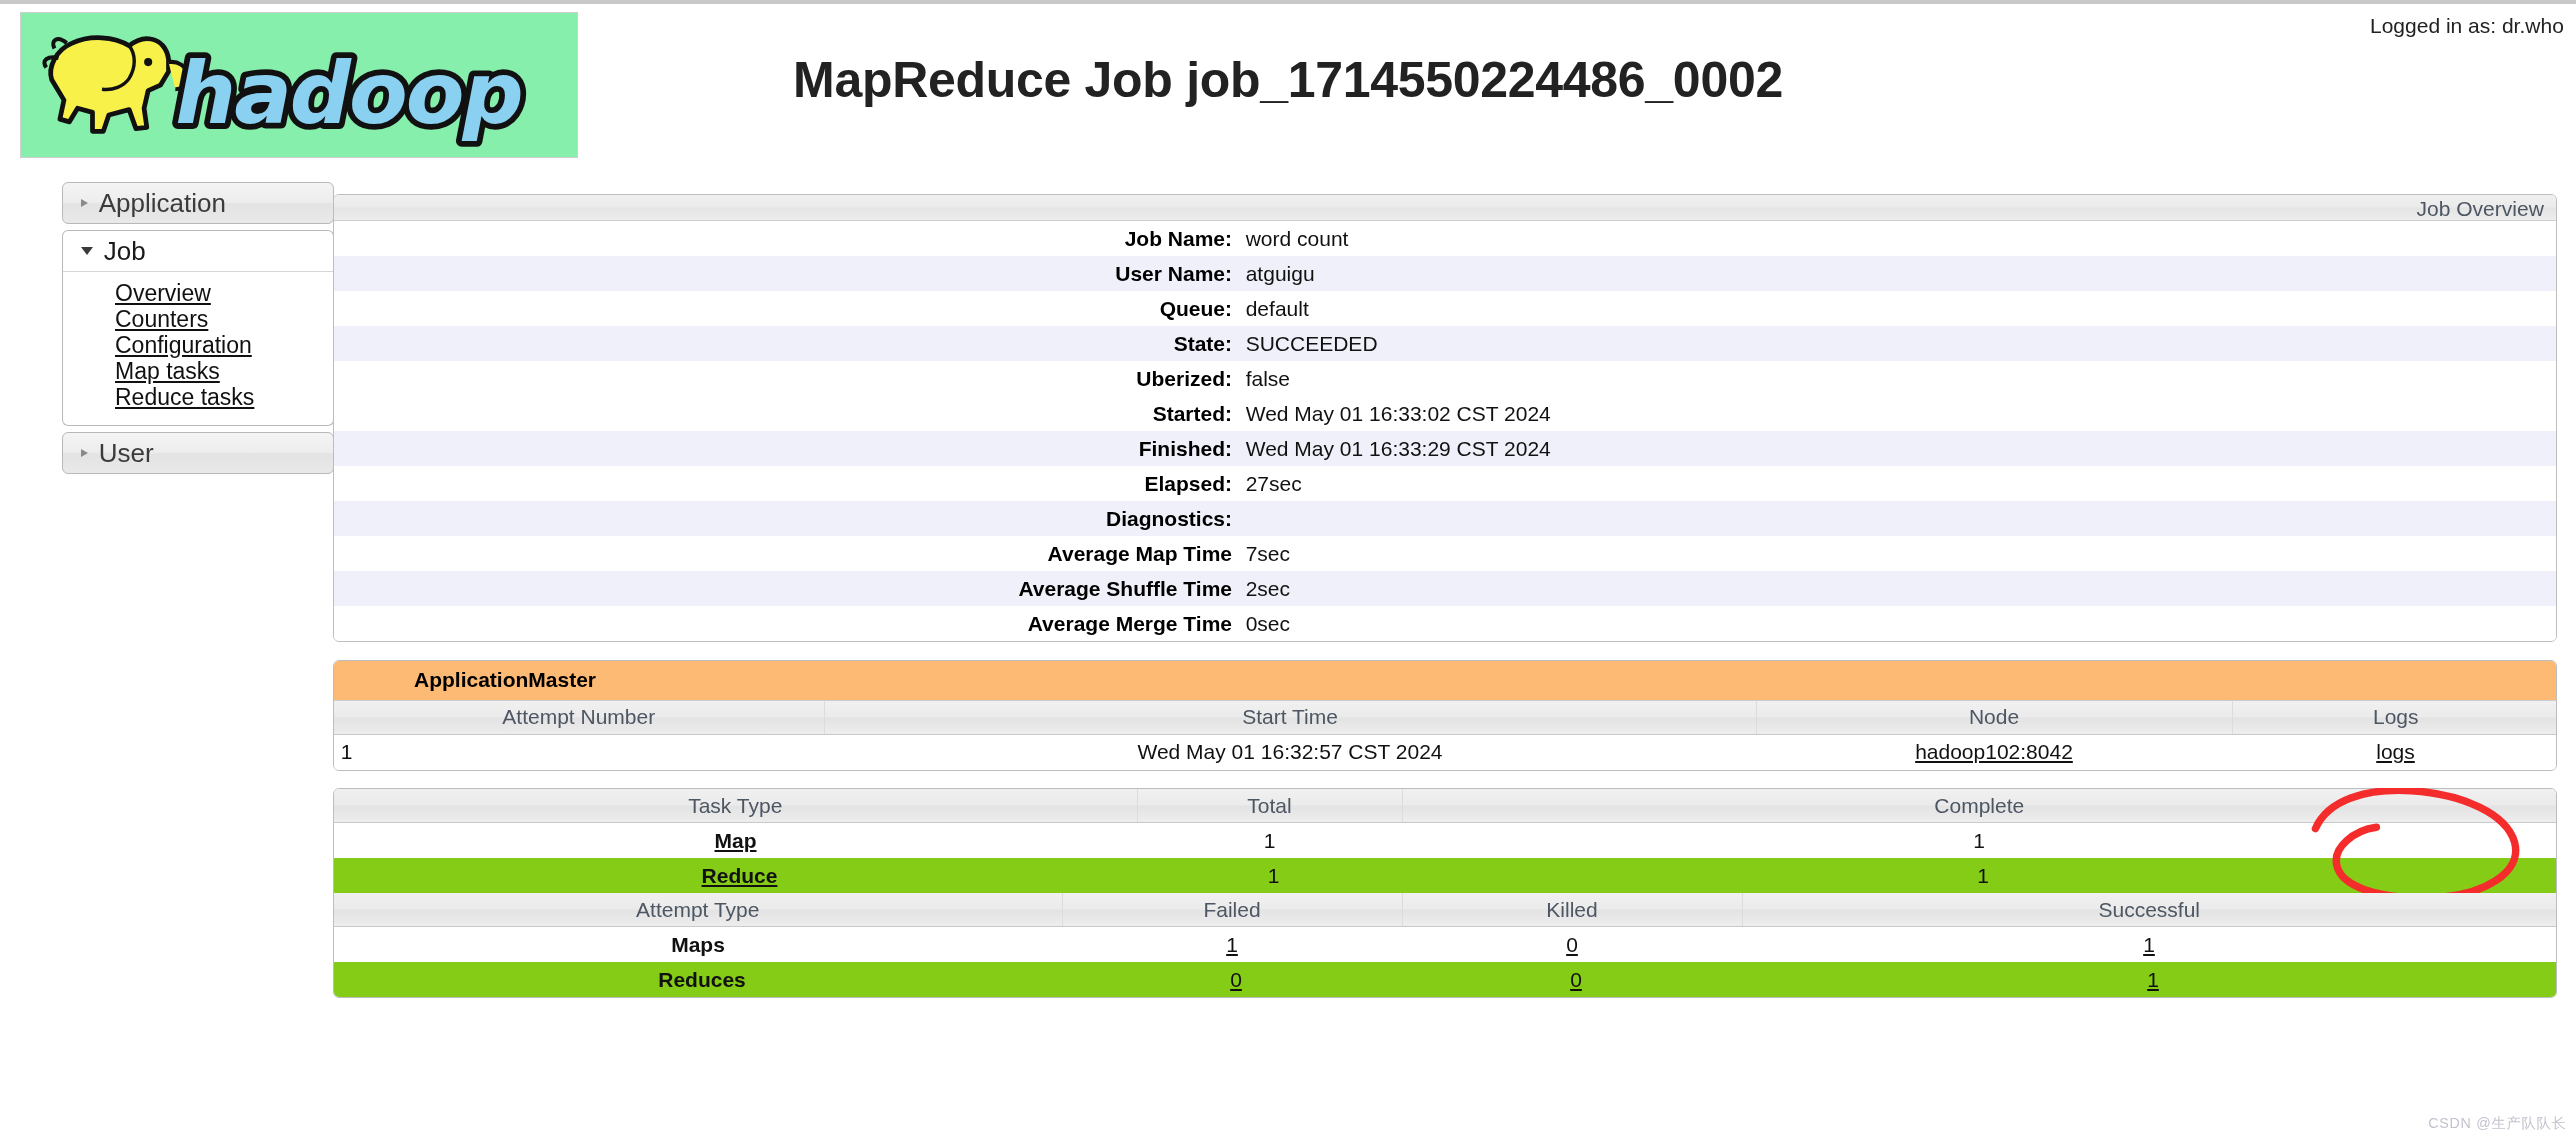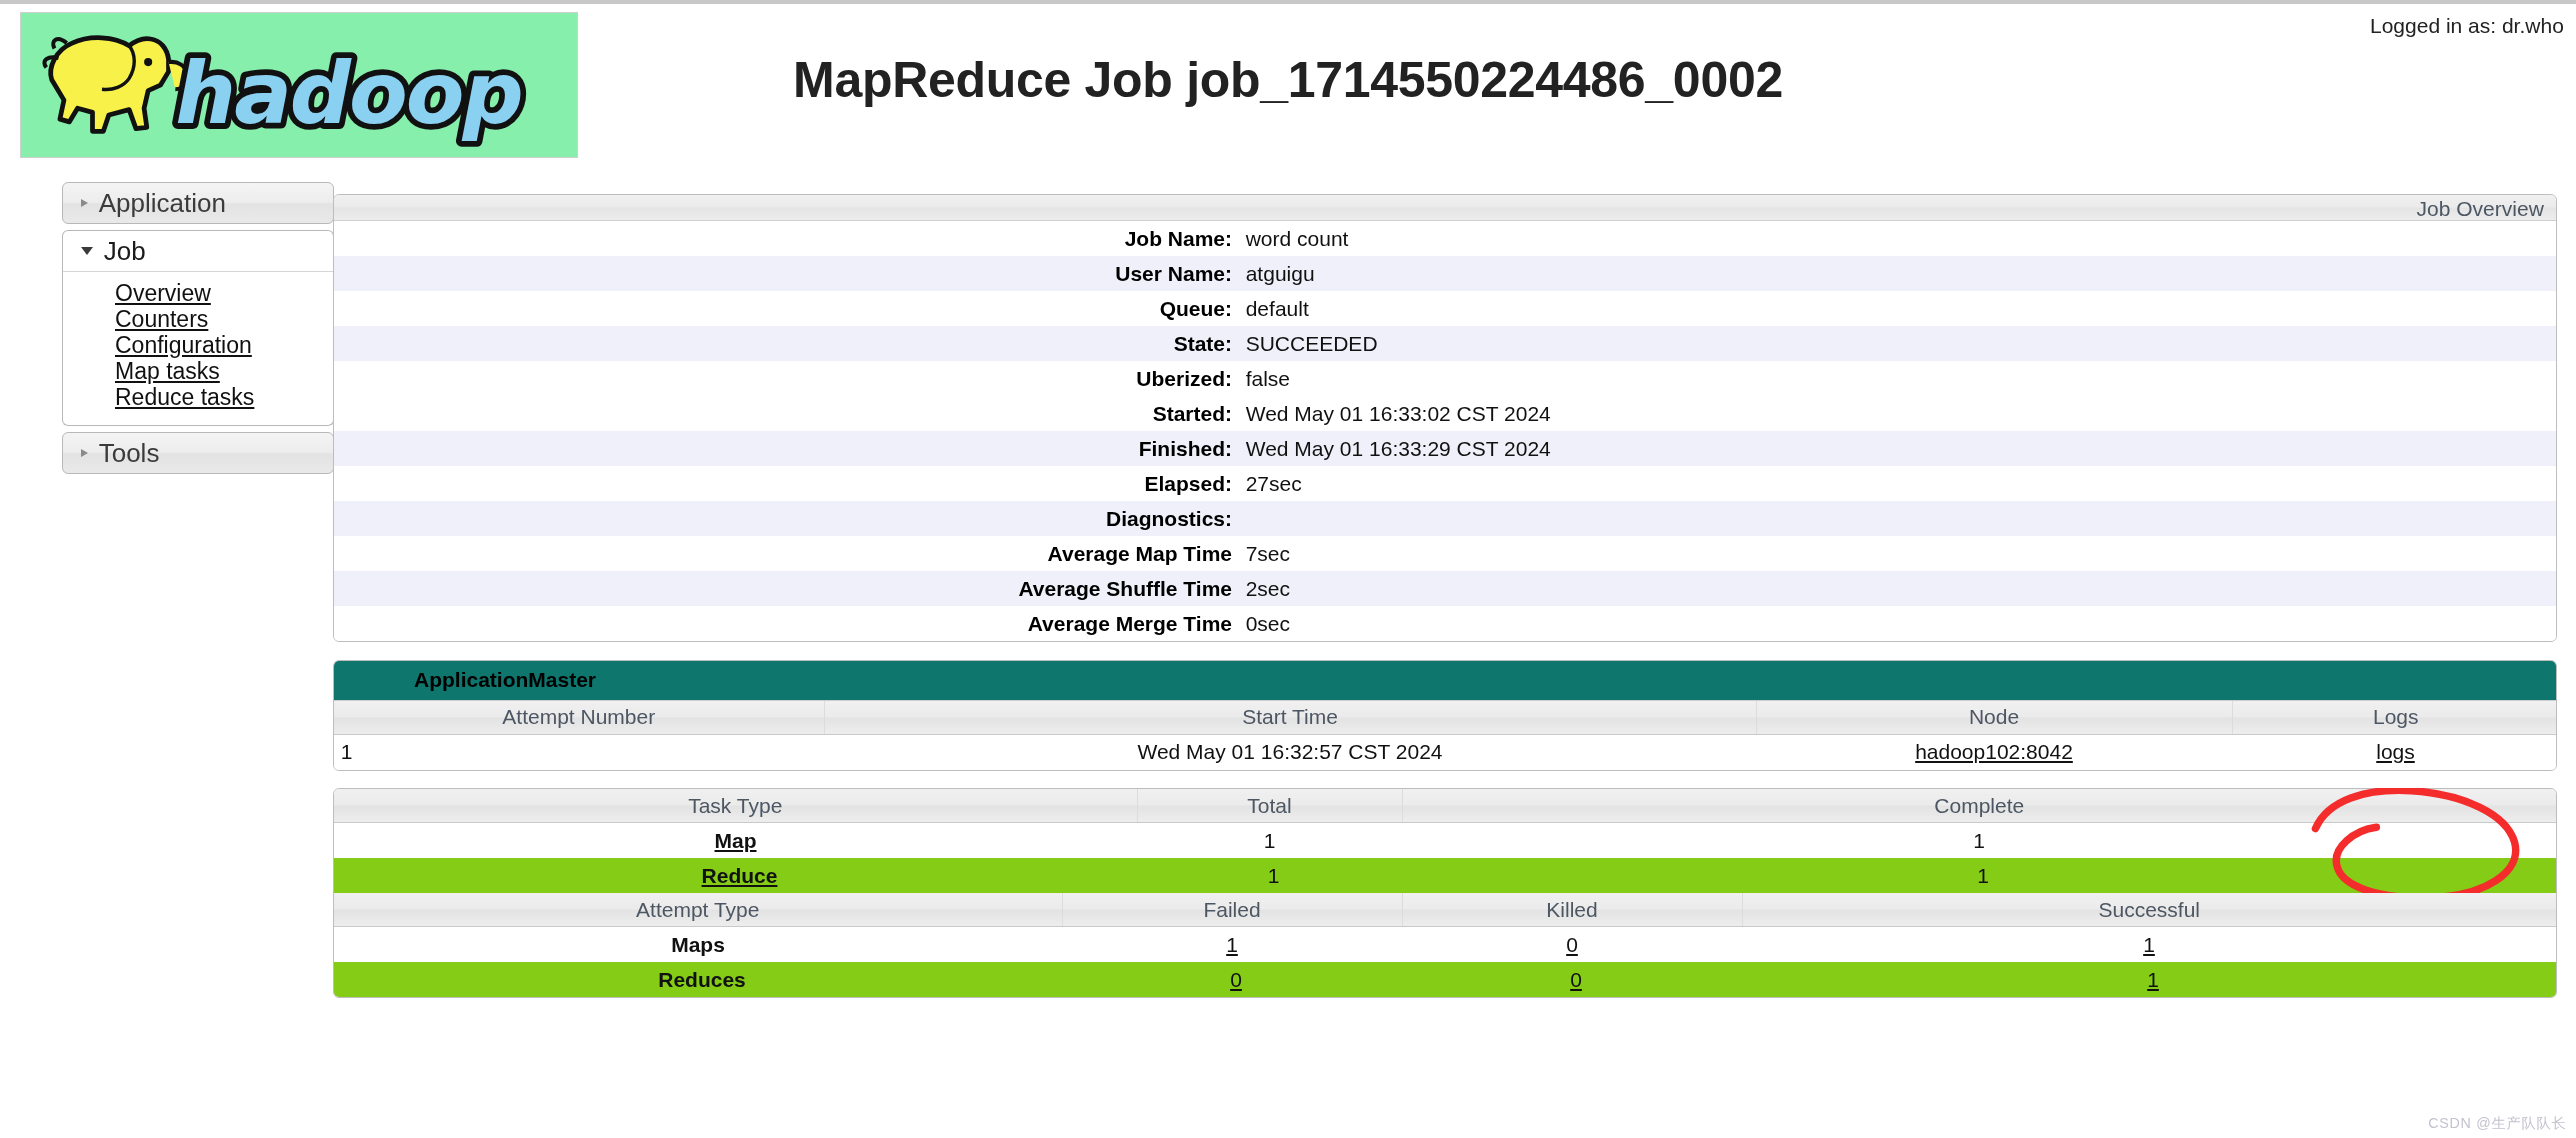--- a/index.html
+++ b/index.html
@@ -174,21 +174,21 @@
     color: #111;
     white-space: nowrap;
     margin-left: 16px;
   }
 
   
   .amtitle {
     font-size: 21px;
     font-weight: bold;
     padding: 7.5px 0 7.5px 80px;
-    background: #0f766e;
+    background: #fdba74;
     border-bottom: 0.7px solid #cdcdcd;
   }
   .blk th {
     background: linear-gradient(to bottom, #f0f0f0 0%, #ebebeb 47%, #e3e3e3 53%, #ededed 100%);
     border-bottom: 0.7px solid #c9c9c9;
     border-right: 0.7px solid #dcdcdc;
     font-weight: normal;
     font-size: 21px;
     color: #4d5763;
     height: 33px;
@@ -273,21 +273,21 @@
     <div class="nav-panel">
       <span class="nav-sub">Overview</span>
       <span class="nav-sub">Counters</span>
       <span class="nav-sub">Configuration</span>
       <span class="nav-sub">Map tasks</span>
       <span class="nav-sub">Reduce tasks</span>
     </div>
 
     <div class="nav-bar">
       <span class="nav-arrow"></span>
-      <span class="nav-label">Tools</span>
+      <span class="nav-label">User</span>
     </div>
   </div>
 
   <div class="content">
 
     <div class="panel">
       <div class="cap">Job Overview</div>
       <table class="ov">
         <tbody>
           <tr class="odd">

